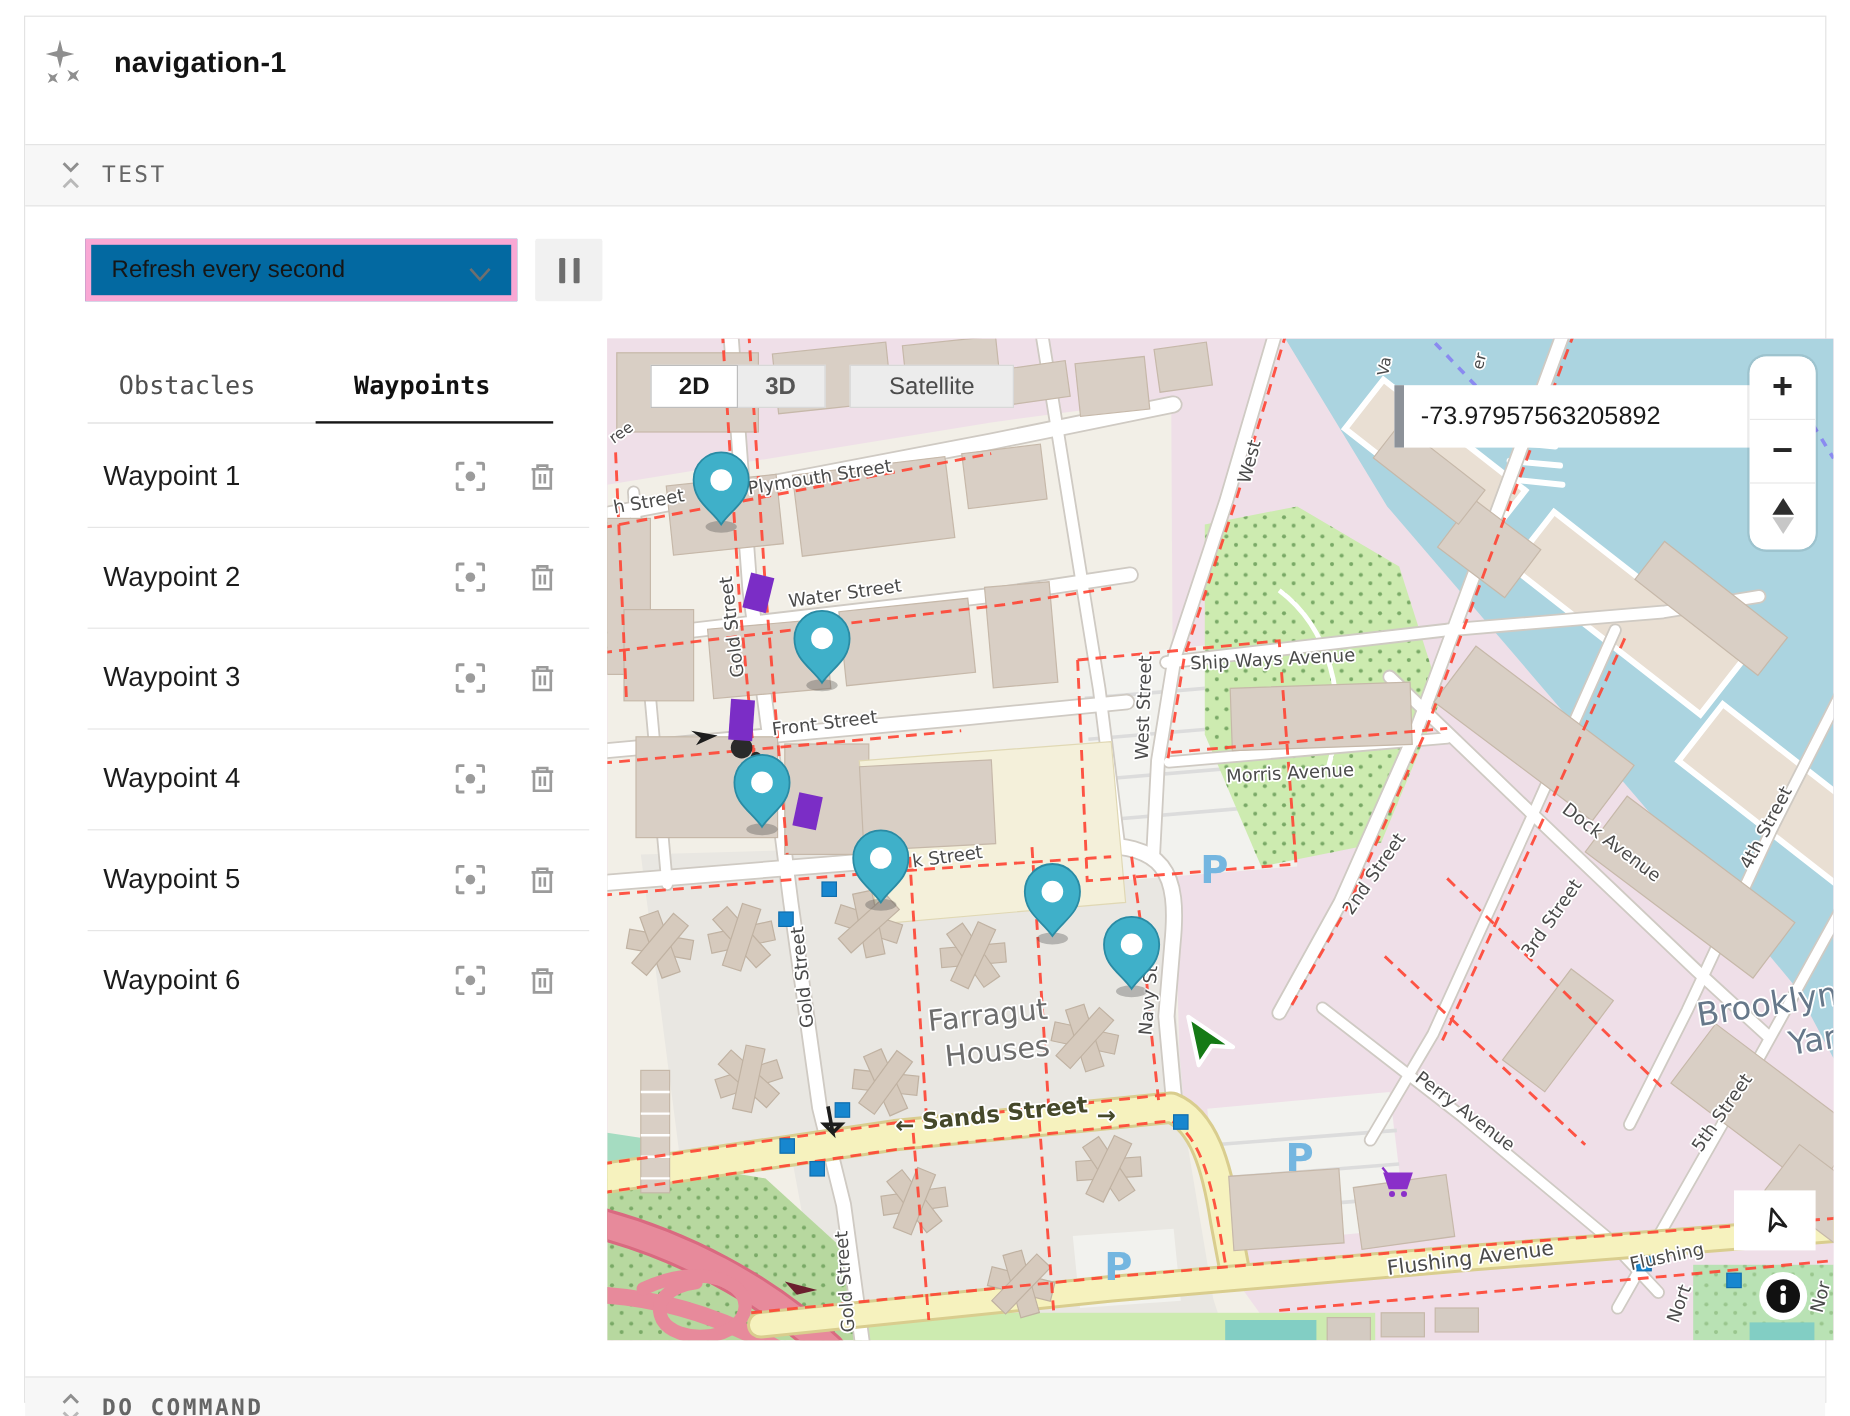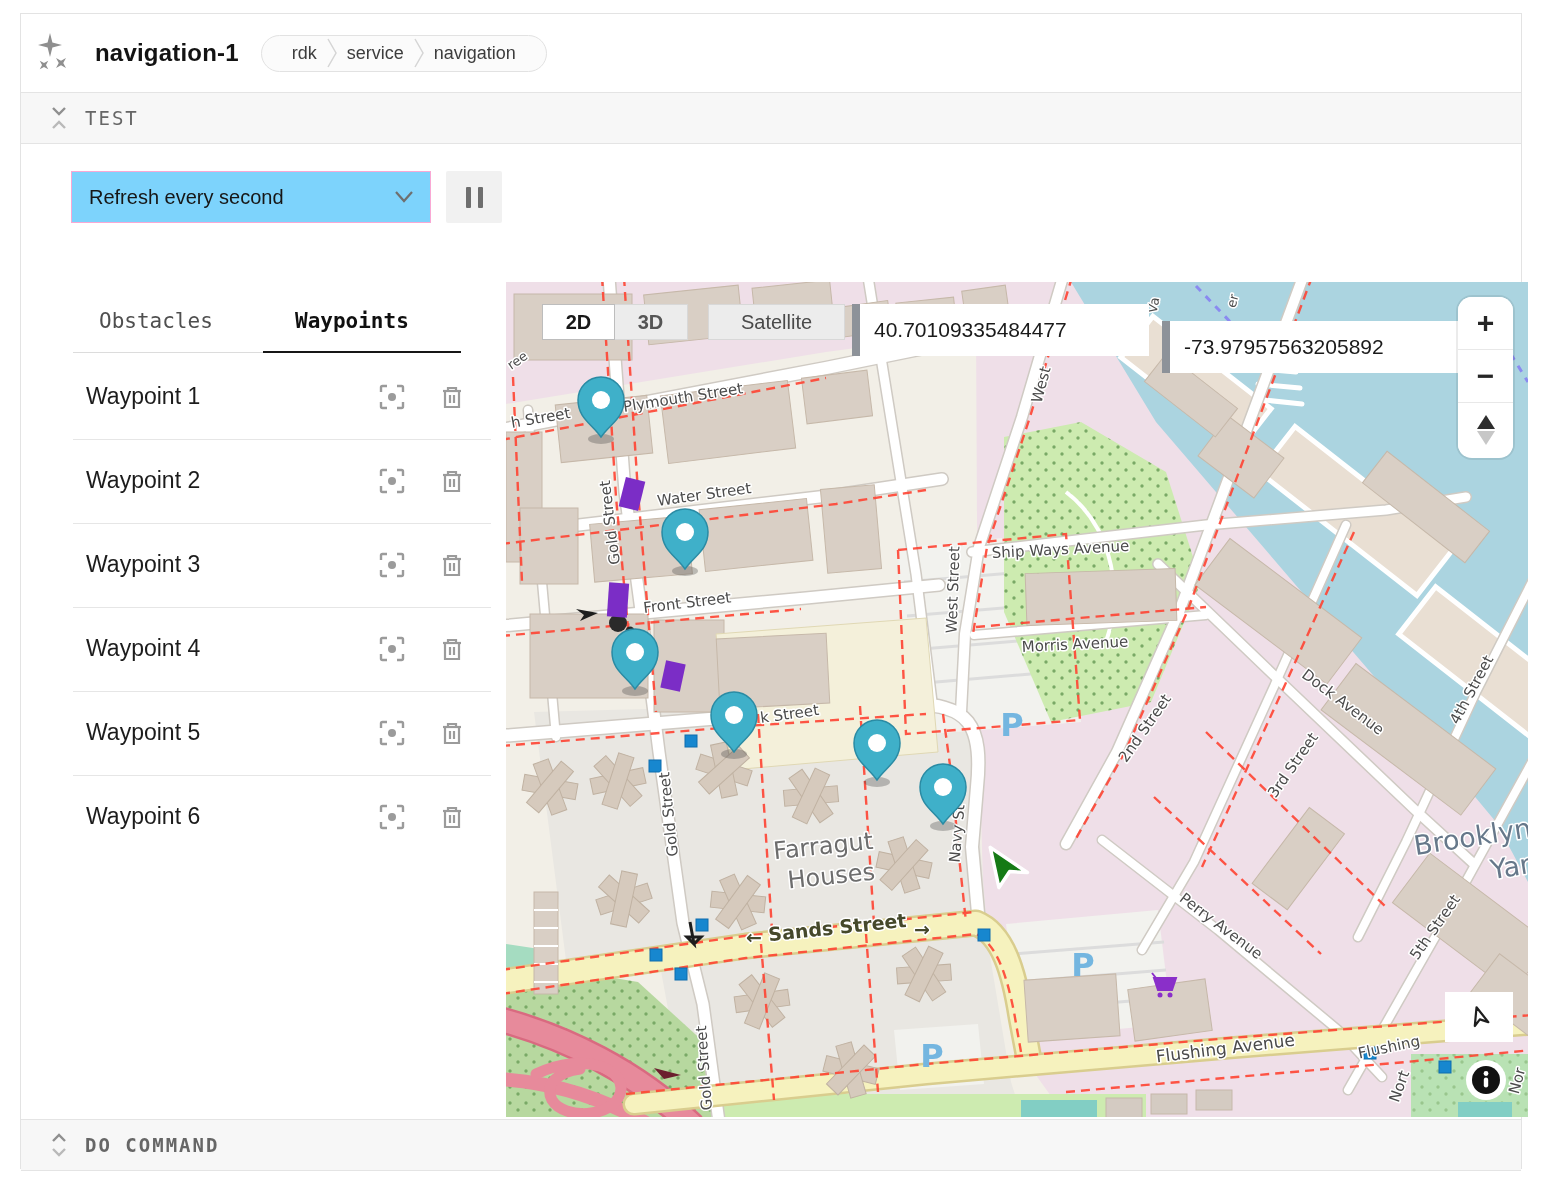--- a/index.html
+++ b/index.html
@@ -10,27 +10,27 @@
 
   
   .hdr { position:relative; height:78px; display:flex; align-items:center; }
   .hdr-icon { margin-left:16px; width:34px; height:40px; color:#8f8f8f; }
   .hdr-title { margin-left:24px; font-size:24px; font-weight:bold; color:#131313; letter-spacing:.2px; }
   .crumb { margin-left:22px; display:flex; align-items:center; height:37px; border:1px solid #e2e2e2; background:#fbfbfb; border-radius:19px; padding:0 20px; }
   .crumb-item { font-size:18px; color:#3d3d3d; padding:0 10px; }
   .crumb-sep { width:10px; height:30px; color:#d5d5d5; }
 
   
-  .bar { position:relative; height:52px; background:#f7f7f7; border-top:1px solid #e4e4e4; border-bottom:1px solid #e4e4e4; display:flex; align-items:center; }
+  .bar { position:relative; height:52px; background:#f7f7f7; border-top:1px solid #e4e4e4; border-bottom:1px solid #e4e4e4; display:flex; align-items:center;margin-top:28px; }
   .bar-icon { margin-left:30px; width:16px; height:24px; color:#8f8f8f; }
   .bar-label { margin-left:18px; font-size:19px; letter-spacing:2px; color:#666; }
 
   
   .refresh-row { position:relative; height:80px; }
-  .select { position:absolute; left:50px; top:27px; width:360px; height:52px; border:1px solid #f9a8d4; background:#7dd3fc; display:flex; align-items:center; cursor:pointer; }
+  .select { position:absolute; left:50px; top:27px; width:360px; height:52px; border:5px solid #f9a8d4; background:#0369a1; display:flex; align-items:center; cursor:pointer; }
   .select-label { margin-left:17px; font-size:20px; color:#161616; }
   .select-chev { position:absolute; right:16px; top:18px; width:20px; height:14px; color:#6f6f6f; }
   .pause-btn { position:absolute; left:425px; top:27px; width:56px; height:52px; background:#f1f1f1; border:none; border-radius:2px; cursor:pointer; display:flex; align-items:center; justify-content:center; gap:7px; }
   .pause-btn i { display:block; width:5px; height:21px; background:#6e6e6e; border-radius:1px; }
 
   
   .tabs { position:absolute; left:52px; top:287px; width:418px; height:52px; }
   .tab { position:absolute; top:8px; font-size:21px; cursor:pointer; }
   .tab-obstacles { left:26px; color:#4f4f4f; }
   .tab-waypoints { left:222px; color:#101010; font-weight:bold; }
@@ -86,31 +86,20 @@
 
 <div class="card">
 
   <div class="hdr">
     <svg class="hdr-icon" viewBox="0 0 34 40">
       <path fill="currentColor" d="M13 0 L15.4 9.6 L25 12 L15.4 14.4 L13 24 L10.6 14.4 L1 12 L10.6 9.6 Z"></path>
       <path fill="currentColor" d="M7 26 L8.4 30.6 L13 32 L8.4 33.4 L7 38 L5.6 33.4 L1 32 L5.6 30.6 Z" transform="rotate(45 7 32)"></path>
       <path fill="currentColor" d="M24 23 L25.6 28.4 L31 30 L25.6 31.6 L24 37 L22.4 31.6 L17 30 L22.4 28.4 Z" transform="rotate(45 24 30)"></path>
     </svg>
     <div class="hdr-title">navigation-1</div>
-    <div class="crumb">
-      <span class="crumb-item">rdk</span>
-      <svg class="crumb-sep" viewBox="0 0 10 30">
-          <path d="M1,1 L9,15 L1,29" fill="none" stroke="currentColor" stroke-width="1.5"></path>
-        </svg>
-      <span class="crumb-item">service</span>
-      <svg class="crumb-sep" viewBox="0 0 10 30">
-          <path d="M1,1 L9,15 L1,29" fill="none" stroke="currentColor" stroke-width="1.5"></path>
-        </svg>
-      <span class="crumb-item">navigation</span>
-    </div>
   </div>
 
   <div class="bar">
     <svg class="bar-icon" viewBox="0 0 16 24">
       <path d="M2,2 L8,8 L14,2" fill="none" stroke="#8f8f8f" stroke-width="2.4"></path>
       <path d="M2,22 L8,16 L14,22" fill="none" stroke="#b9b9b9" stroke-width="2.4"></path>
     </svg>
     <span class="bar-label mono">TEST</span>
   </div>
 
@@ -545,24 +534,20 @@
 
       <g transform="translate(498,585) rotate(-35)">
         <path d="M0,-24 L16,18 L2,7 L-16,14 Z" fill="#157a15" stroke="#ffffff" stroke-width="3.5" stroke-linejoin="round"></path>
       </g>
     </svg>
 
     <button class="mapbtn btn-2d">2D</button>
     <button class="mapbtn btn-3d">3D</button>
     <button class="mapbtn btn-sat">Satellite</button>
 
-    <div class="coord coord-lat">
-      <div class="grip"></div>
-      <input value="40.70109335484477" style="">
-    </div>
     <div class="coord coord-lng">
       <div class="grip"></div>
       <input value="-73.97957563205892" style="">
     </div>
 
     <div class="zoomctl">
       <button class="zbtn">+</button>
       <button class="zbtn">−</button>
       <button class="zbtn compass">
         <span class="tri-up"></span>

